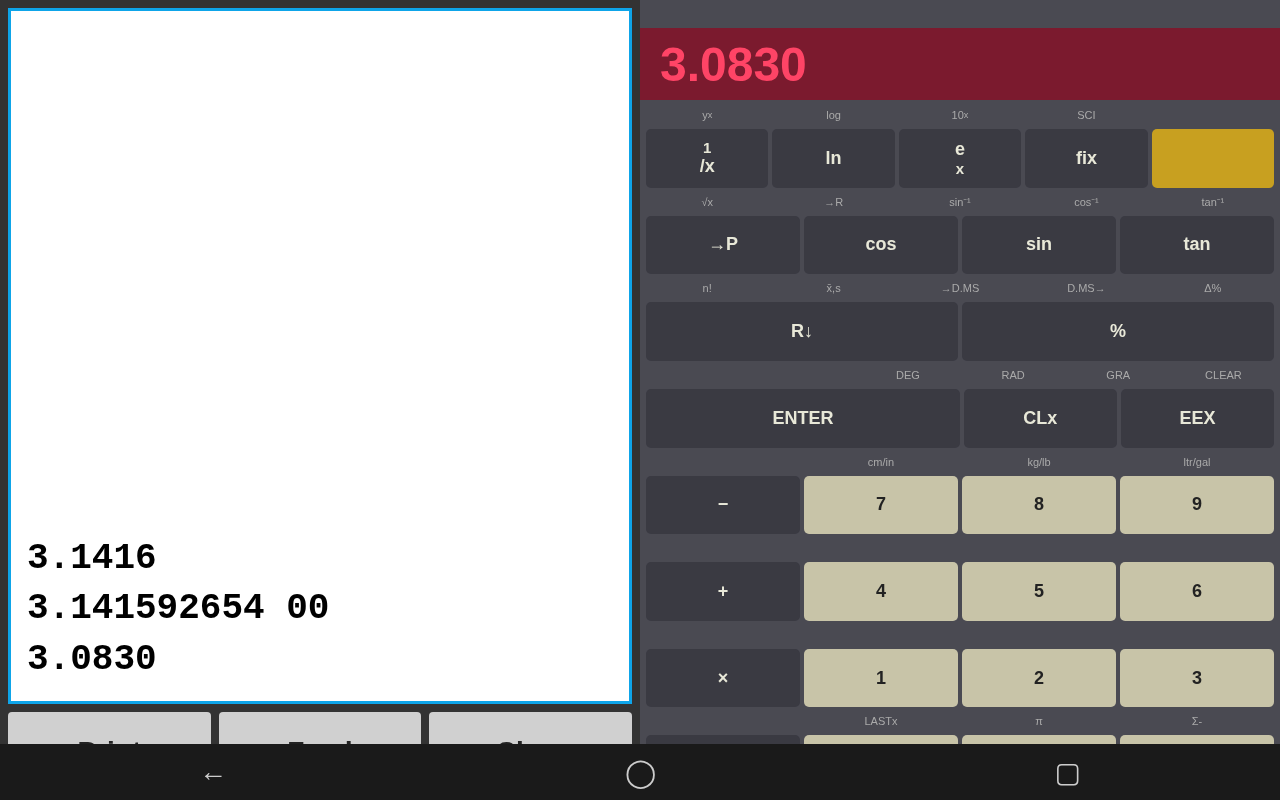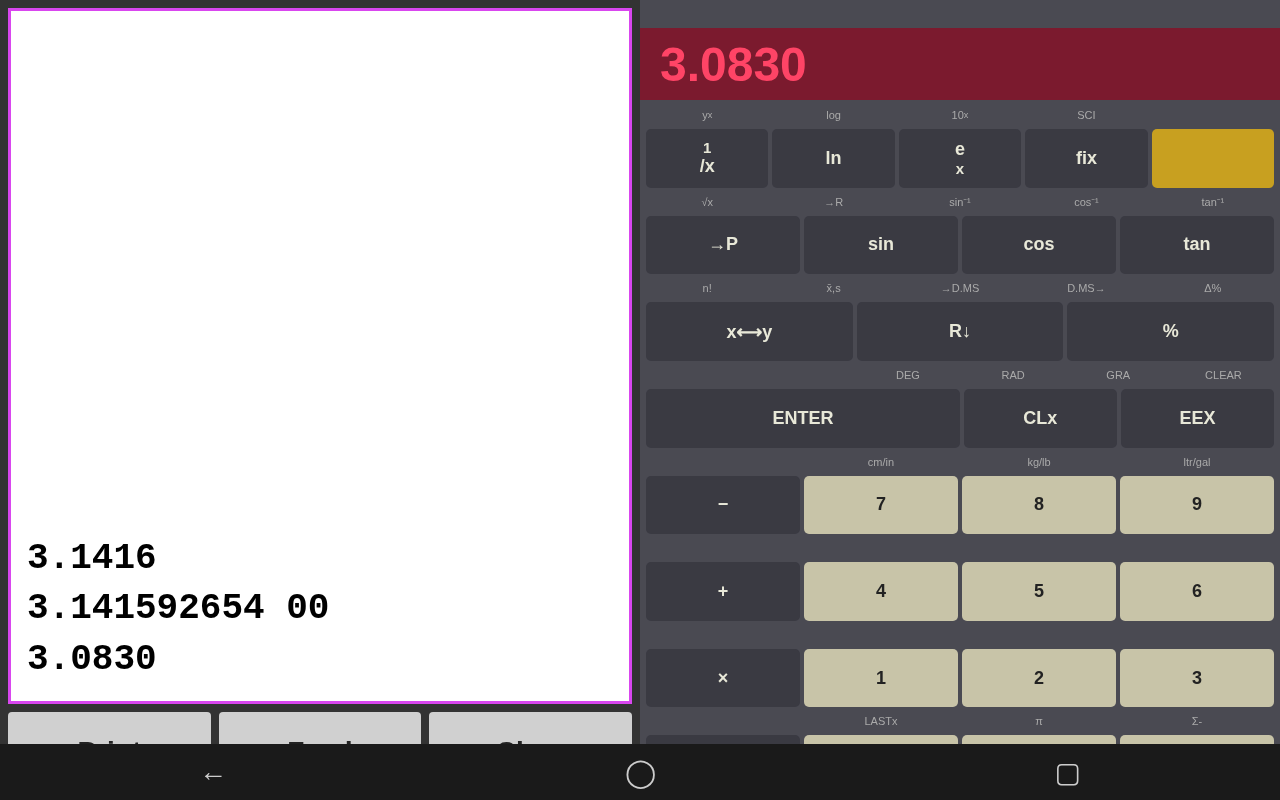--- a/index.html
+++ b/index.html
@@ -19,21 +19,21 @@
       width: 640px;
       height: 800px;
       background: #333;
       display: flex;
       flex-direction: column;
     }
 
     #tape-area {
       flex: 1;
       background: #fff;
-      border: 3px solid #d946ef;
+      border: 3px solid #0ea5e9;
       margin: 8px;
       padding: 16px;
       display: flex;
       flex-direction: column;
       justify-content: flex-end;
     }
 
     #tape-content {
       font-family: 'Courier New', monospace;
       font-size: 36px;
@@ -222,34 +222,33 @@
 
     <div class="sub-row">
       <div class="sub-label">√x</div>
       <div class="sub-label">→R</div>
       <div class="sub-label">sin⁻¹</div>
       <div class="sub-label">cos⁻¹</div>
       <div class="sub-label">tan⁻¹</div>
     </div>
     <div class="calc-row">
       <button class="cbtn dark">→P</button>
+      <button class="cbtn dark">cos</button>
       <button class="cbtn dark">sin</button>
-      <button class="cbtn dark">cos</button>
       <button class="cbtn dark">tan</button>
     </div>
 
     <div class="sub-row">
       <div class="sub-label">n!</div>
       <div class="sub-label">x̄,s</div>
       <div class="sub-label">→D.MS</div>
       <div class="sub-label">D.MS→</div>
       <div class="sub-label">Δ%</div>
     </div>
     <div class="calc-row">
-      <button class="cbtn dark">x⟷y</button>
       <button class="cbtn dark">R↓</button>
       <button class="cbtn dark">%</button>
     </div>
 
     <div class="sub-row">
       <div class="sub-label wide2"></div>
       <div class="sub-label">DEG</div>
       <div class="sub-label">RAD</div>
       <div class="sub-label">GRA</div>
       <div class="sub-label">CLEAR</div>

